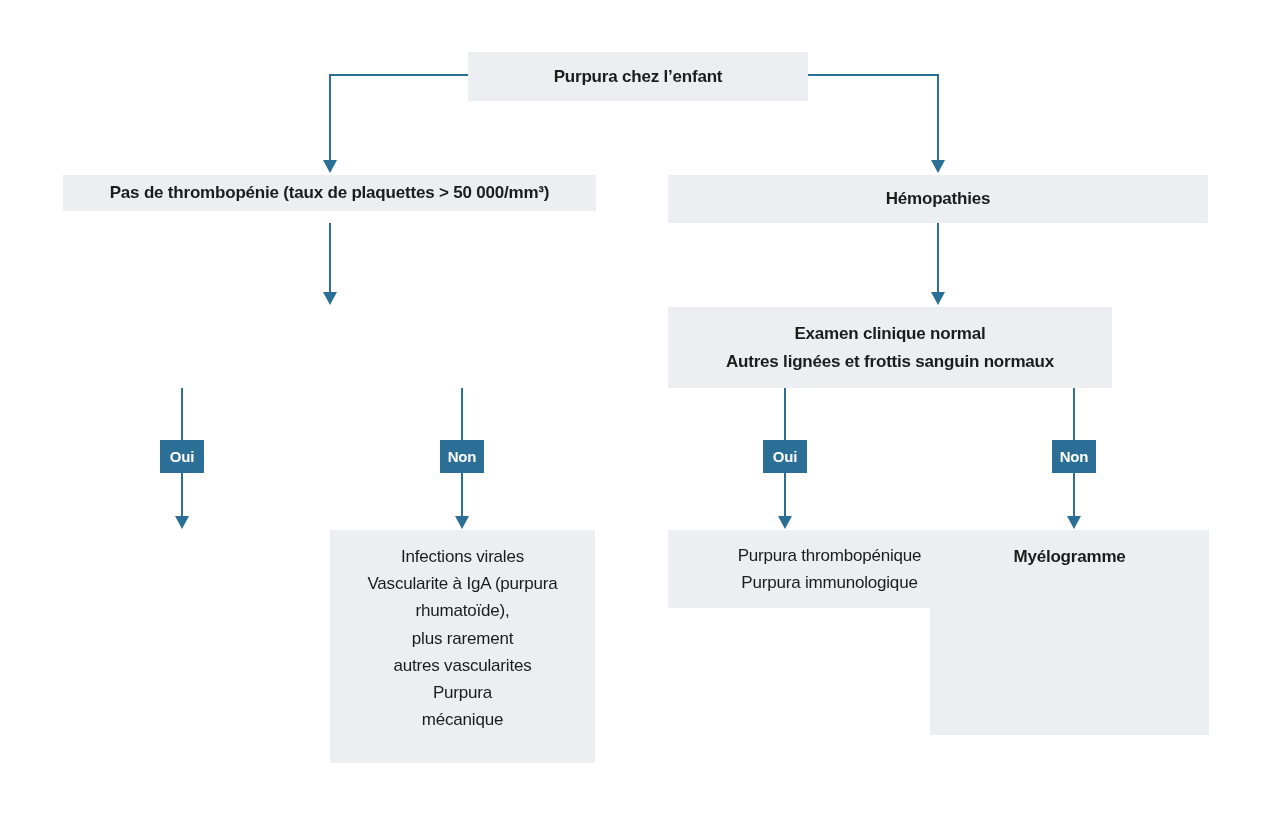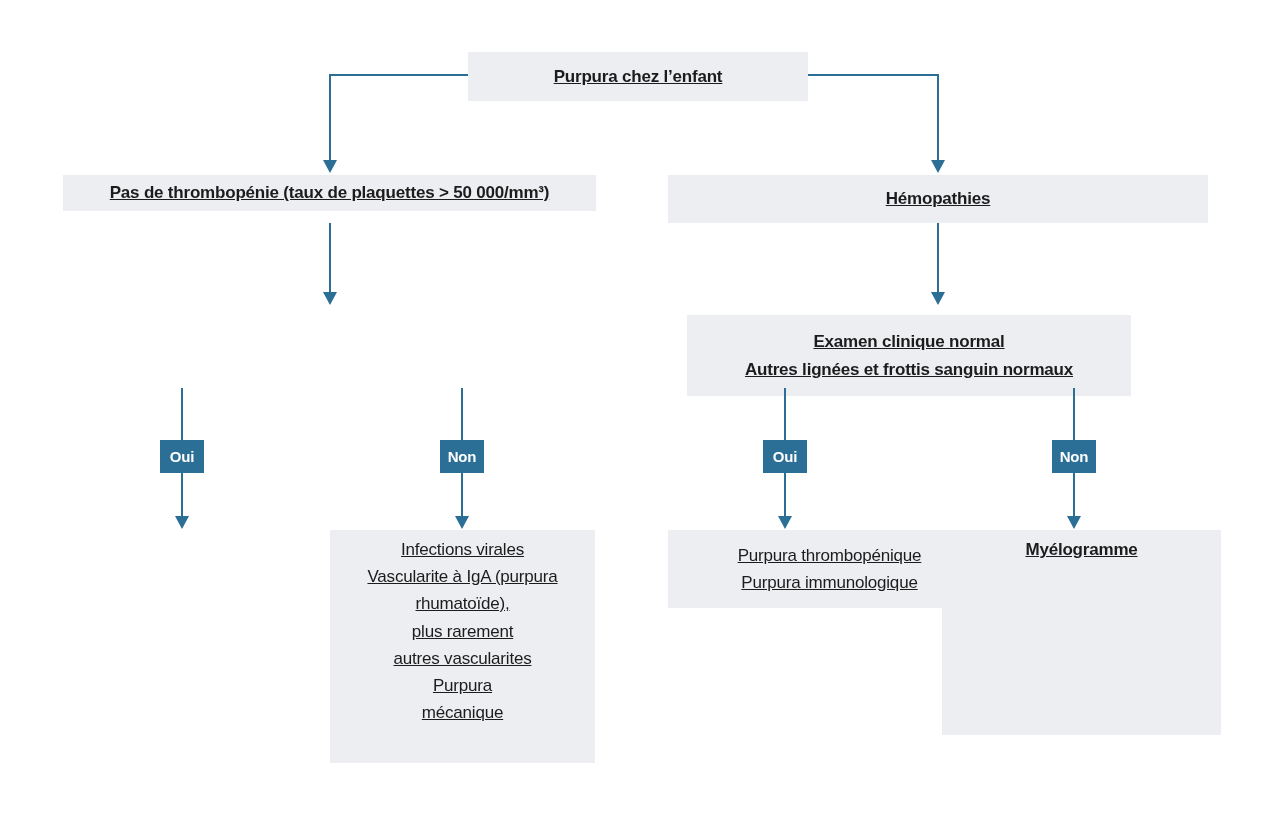--- a/index.html
+++ b/index.html
@@ -10,24 +10,23 @@
     overflow:hidden;
   }
   .node {
     position:absolute;
     background:var(--node-fill,#edeef2);
     display:flex; flex-direction:column;
     align-items:center; justify-content:center;
     text-align:center;
     font-size:17px; line-height:1.6; letter-spacing:-0.2px;
     white-space:pre-line;
-    text-decoration:underline;
   }
   .bold { font-weight:700; }
-  .top-align { justify-content:flex-start; padding-top:6px; box-sizing:border-box; }
+  .top-align { justify-content:flex-start; padding-top:13px; box-sizing:border-box; }
   .line { position:absolute; background:var(--accent,#2b6e96); }
   .arrowhead {
     position:absolute; width:0; height:0;
     border-left:7px solid transparent;
     border-right:7px solid transparent;
     border-top:13px solid var(--accent,#2b6e96);
   }
   .badge {
     position:absolute; width:44px; height:33px;
     background:var(--accent,#2b6e96);
@@ -53,21 +52,21 @@
   <div class="arrowhead" style="left:931px; top:160px;"></div>
 
   <div class="node bold" style="left:63px; top:175px; width:533px; height:36px;">Pas de thrombopénie (taux de plaquettes &gt; 50 000/mm³)</div>
   <div class="node bold" style="left:668px; top:175px; width:540px; height:48px;">Hémopathies</div>
 
   <div class="line" style="left:329px; top:223px; width:2px; height:69px;"></div>
   <div class="arrowhead" style="left:323px; top:292px;"></div>
   <div class="line" style="left:937px; top:223px; width:2px; height:69px;"></div>
   <div class="arrowhead" style="left:931px; top:292px;"></div>
 
-  <div class="node bold" style="left:687px; top:307px; width:444px; height:81px;margin-top:8px;">Examen clinique normal
+  <div class="node bold" style="left:668px; top:307px; width:444px; height:81px;">Examen clinique normal
 Autres lignées et frottis sanguin normaux</div>
 
   <div class="line" style="left:181px; top:388px; width:2px; height:129px;"></div>
   <div class="arrowhead" style="left:175px; top:516px;"></div>
   <div class="badge" style="left:160px; top:440px;">Oui</div>
 
   <div class="line" style="left:461px; top:388px; width:2px; height:129px;"></div>
   <div class="arrowhead" style="left:455px; top:516px;"></div>
   <div class="badge" style="left:440px; top:440px;">Non</div>
 
@@ -84,17 +83,17 @@
 Vascularite à IgA (purpura
 rhumatoïde),
 plus rarement
 autres vascularites
 Purpura
 mécanique</div>
 
   <div class="node" style="left:668px; top:530px; width:235px; height:78px;padding-left:44px;">Purpura thrombopénique
 Purpura immunologique</div>
 
-  <div class="node top-align" style="left:930px; top:530px; width:279px; height:205px;margin-left:12px;">
+  <div class="node top-align" style="left:930px; top:530px; width:279px; height:205px;">
     <span class="bold">Myélogramme</span>
   </div>
 
 </div>
 
 </body></html>

